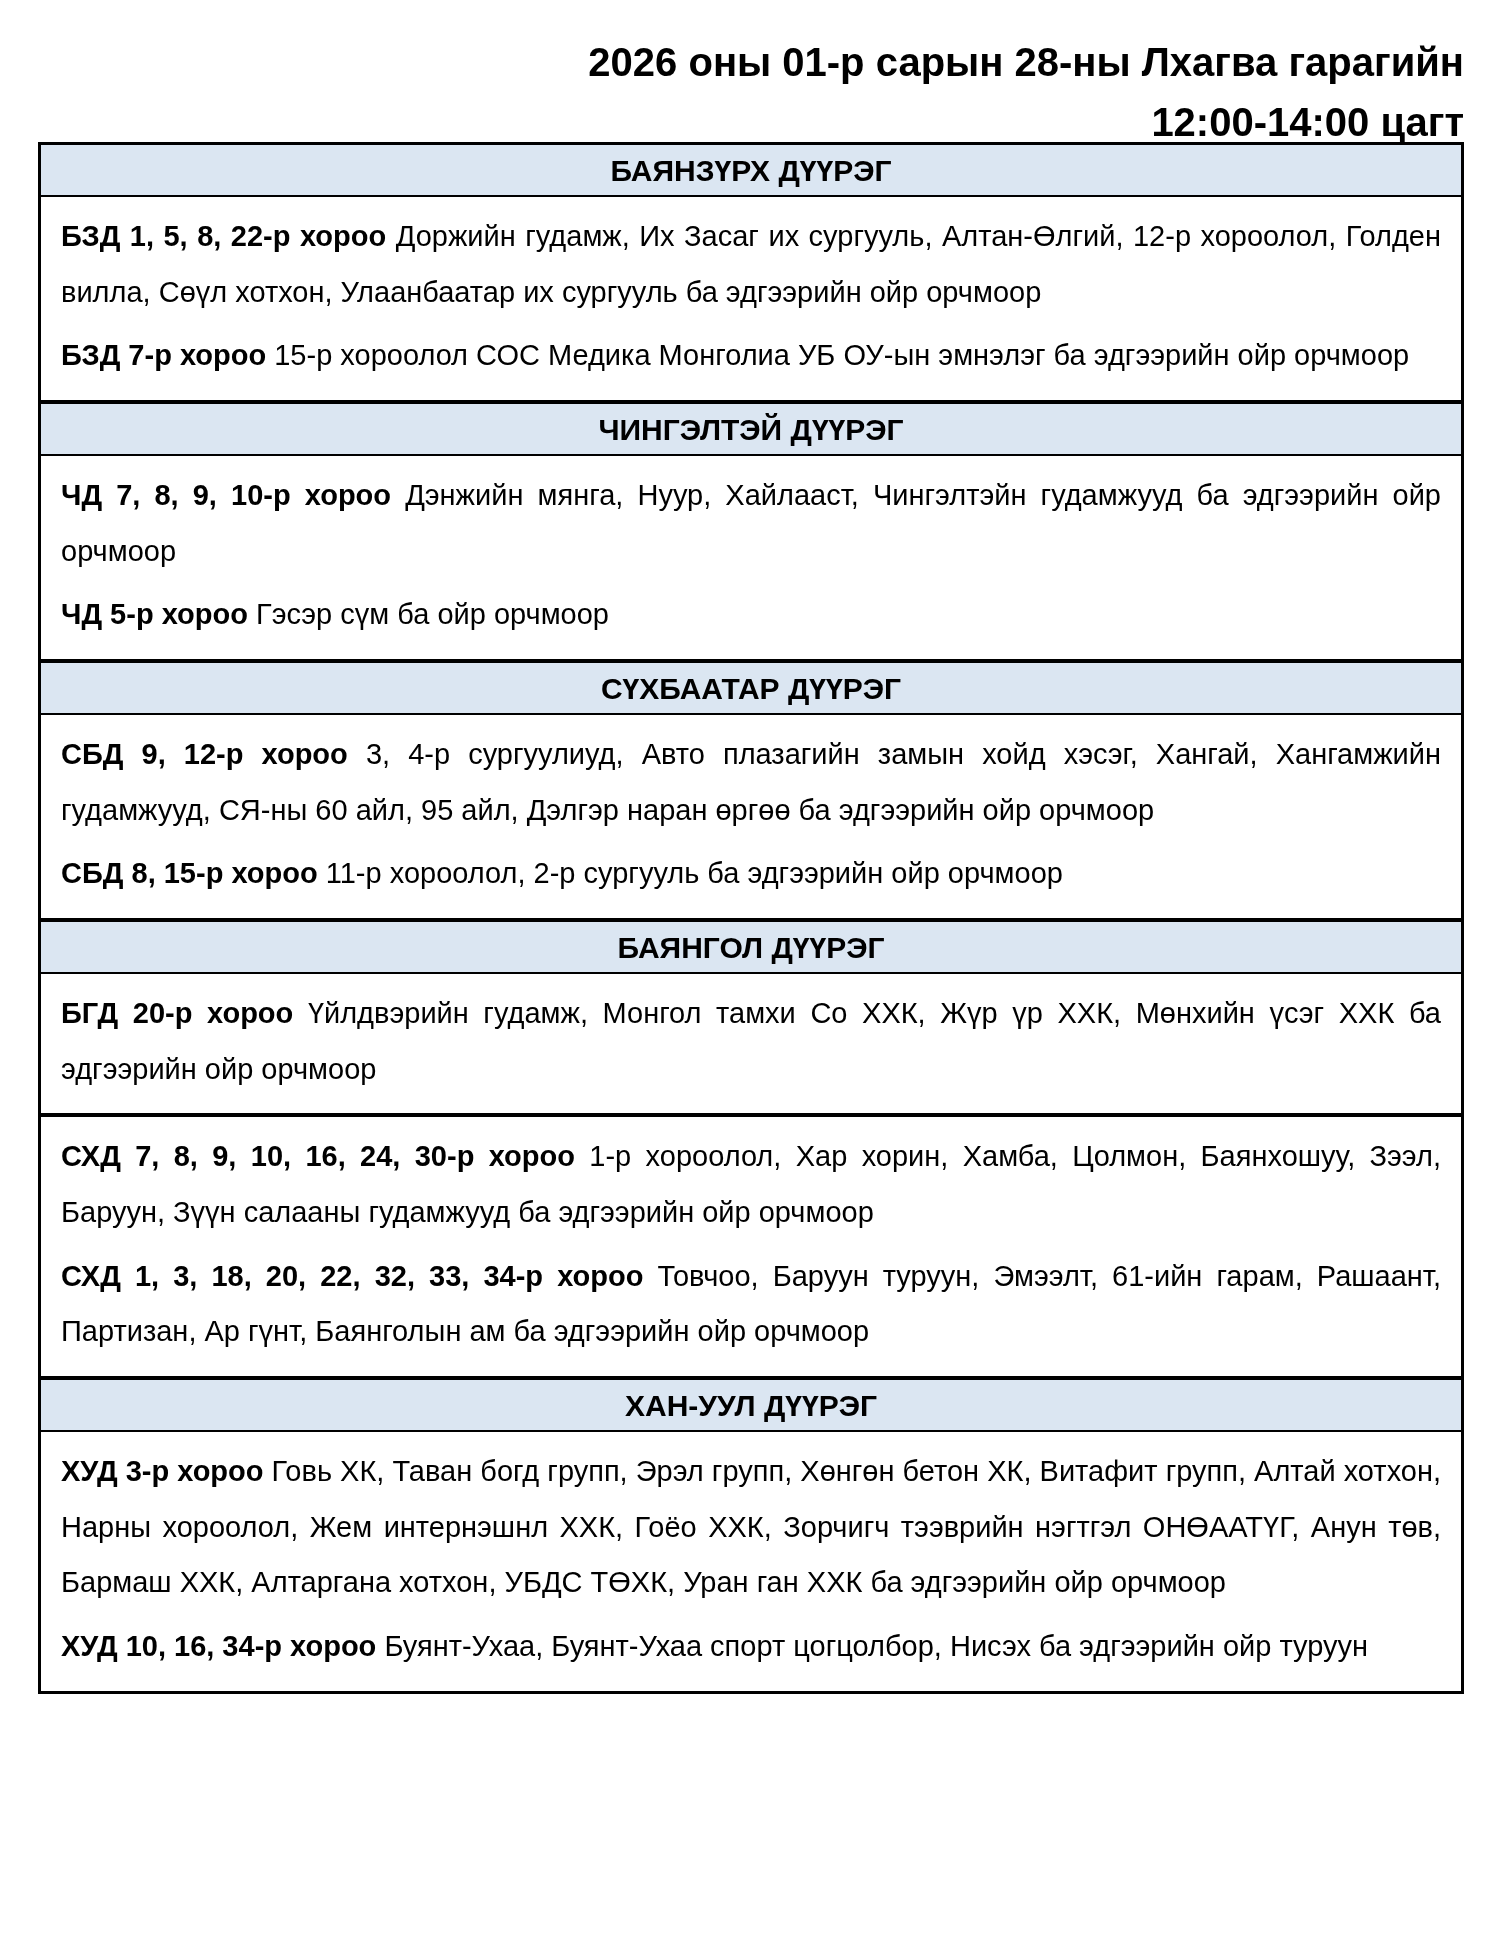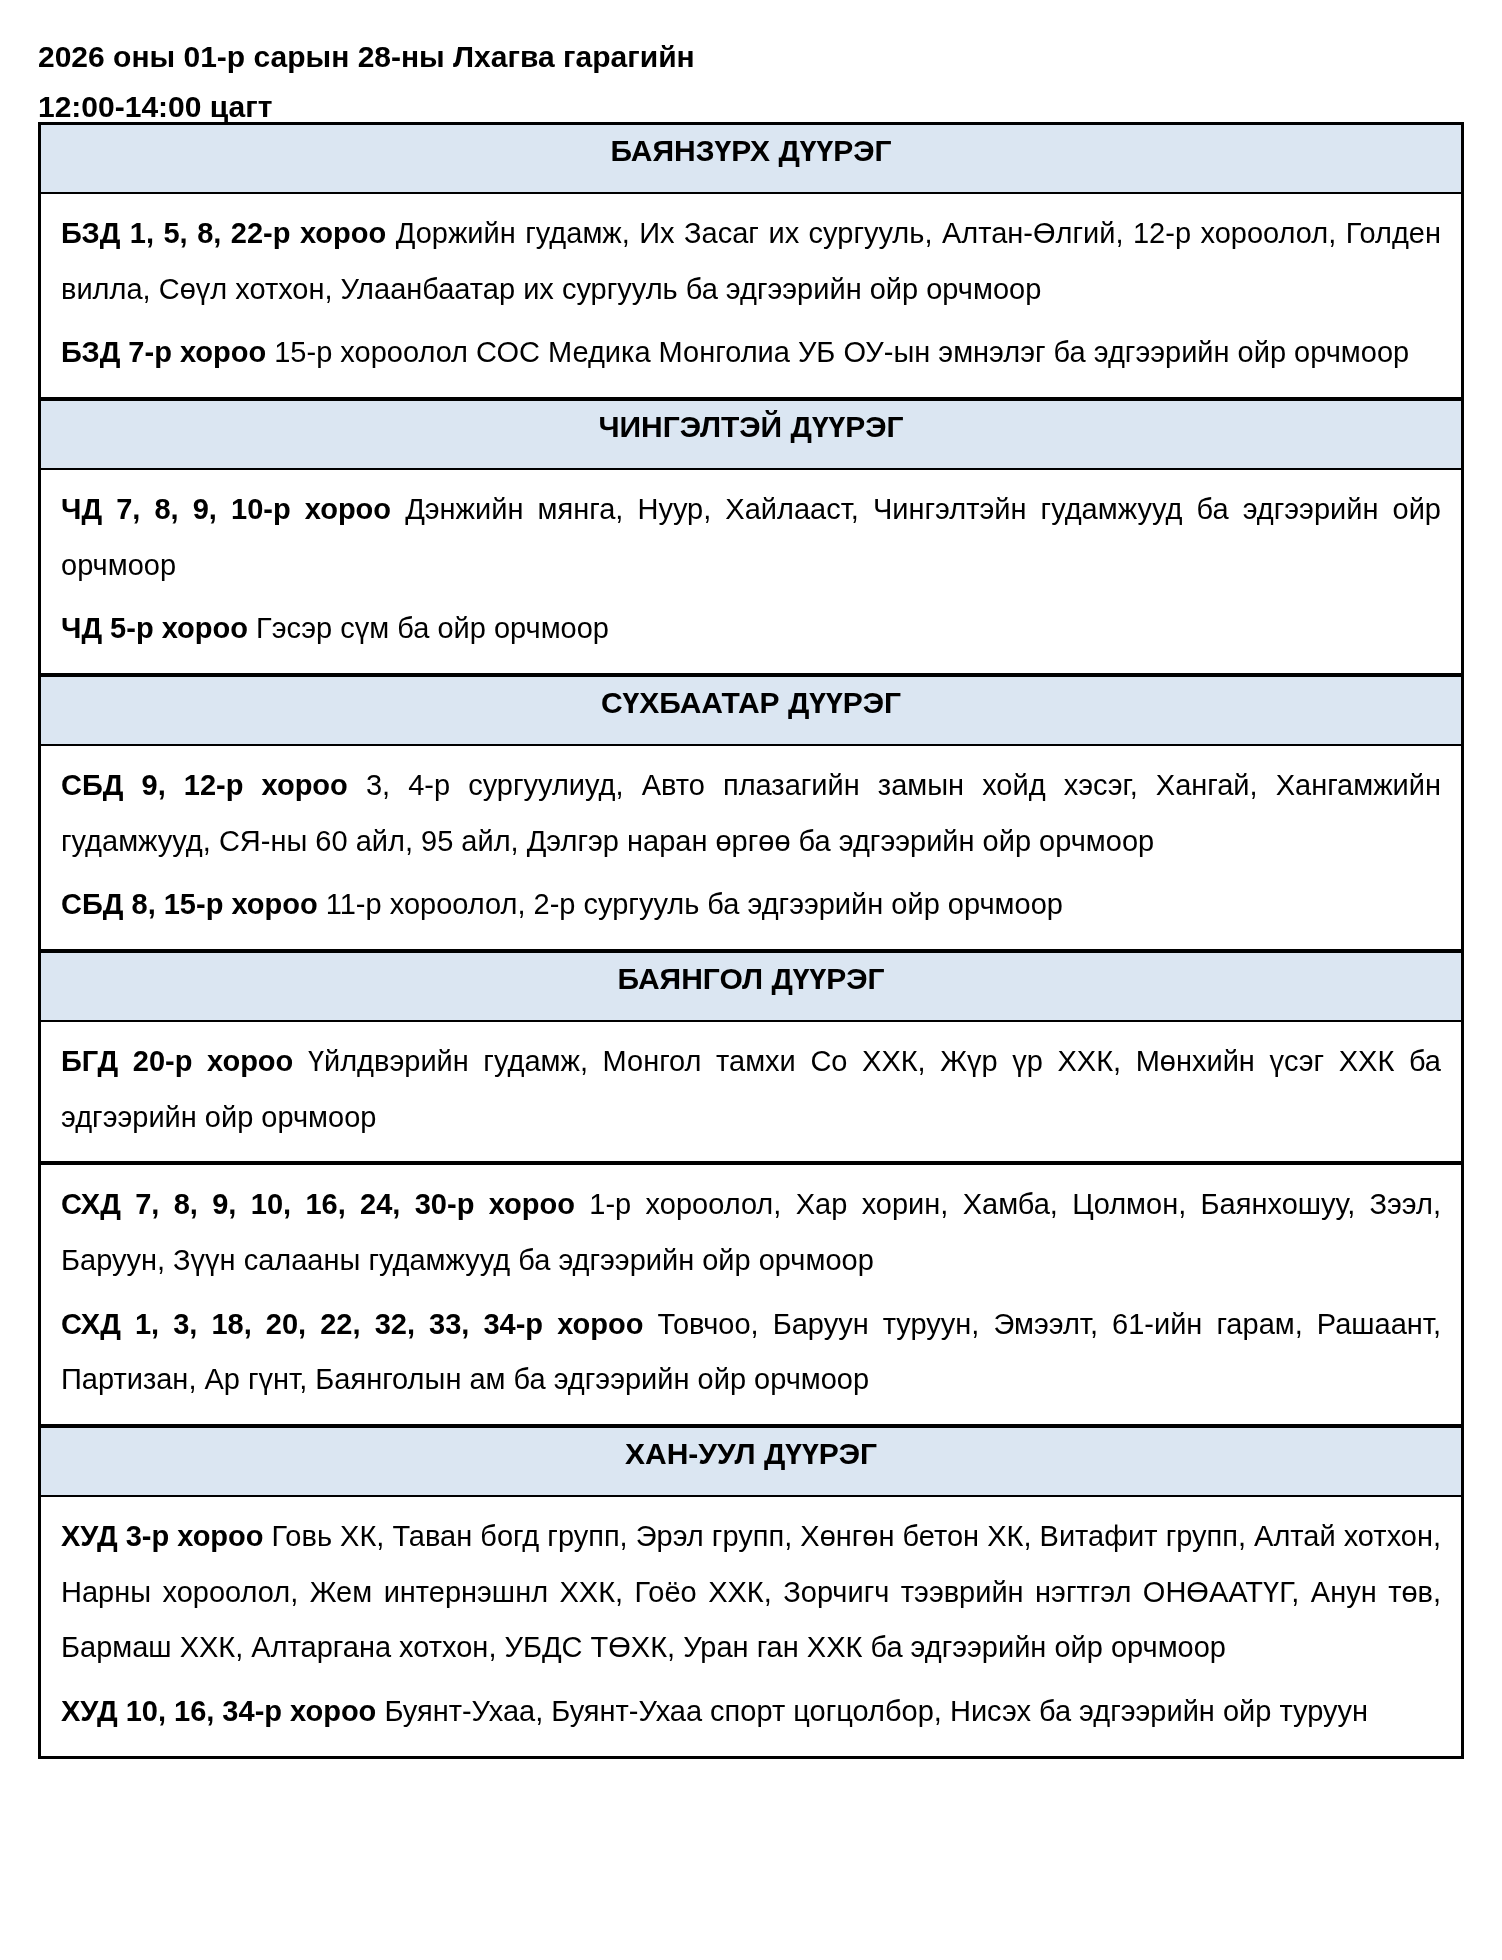--- a/index.html
+++ b/index.html
@@ -11,40 +11,40 @@
   .page{
     width:1502px;
     height:1960px;
     box-sizing:border-box;
     padding:42px 38px 0 38px;
     font-family:"Liberation Sans", sans-serif;
     color:var(--text);
     background:#ffffff;
   }
   .doc-title{
-    text-align:left;
+    text-align:right;
     font-weight:bold;
-    font-size:30px;
+    font-size:40px;
     line-height:1;
   }
   .doc-title.line1{margin-bottom:20px;}
   .doc-title.line2{}
   .outage-table{
     border:3px solid var(--border);
   }
   .section + .section{
     border-top:4px solid var(--border);
   }
   .district-header{
     background:var(--header-bg);
     text-align:center;
     font-weight:bold;
     font-size:30px;
     line-height:1;
-    padding:11px 0 26px 0;
+    padding:11px 0 9px 0;
     border-bottom:2px solid var(--border);
   }
   .section-body{
     padding:4px 12px 8px 12px;
   }
   .row{
     margin:8px;
     font-size:29px;
     line-height:1.92;
     text-align:justify;

